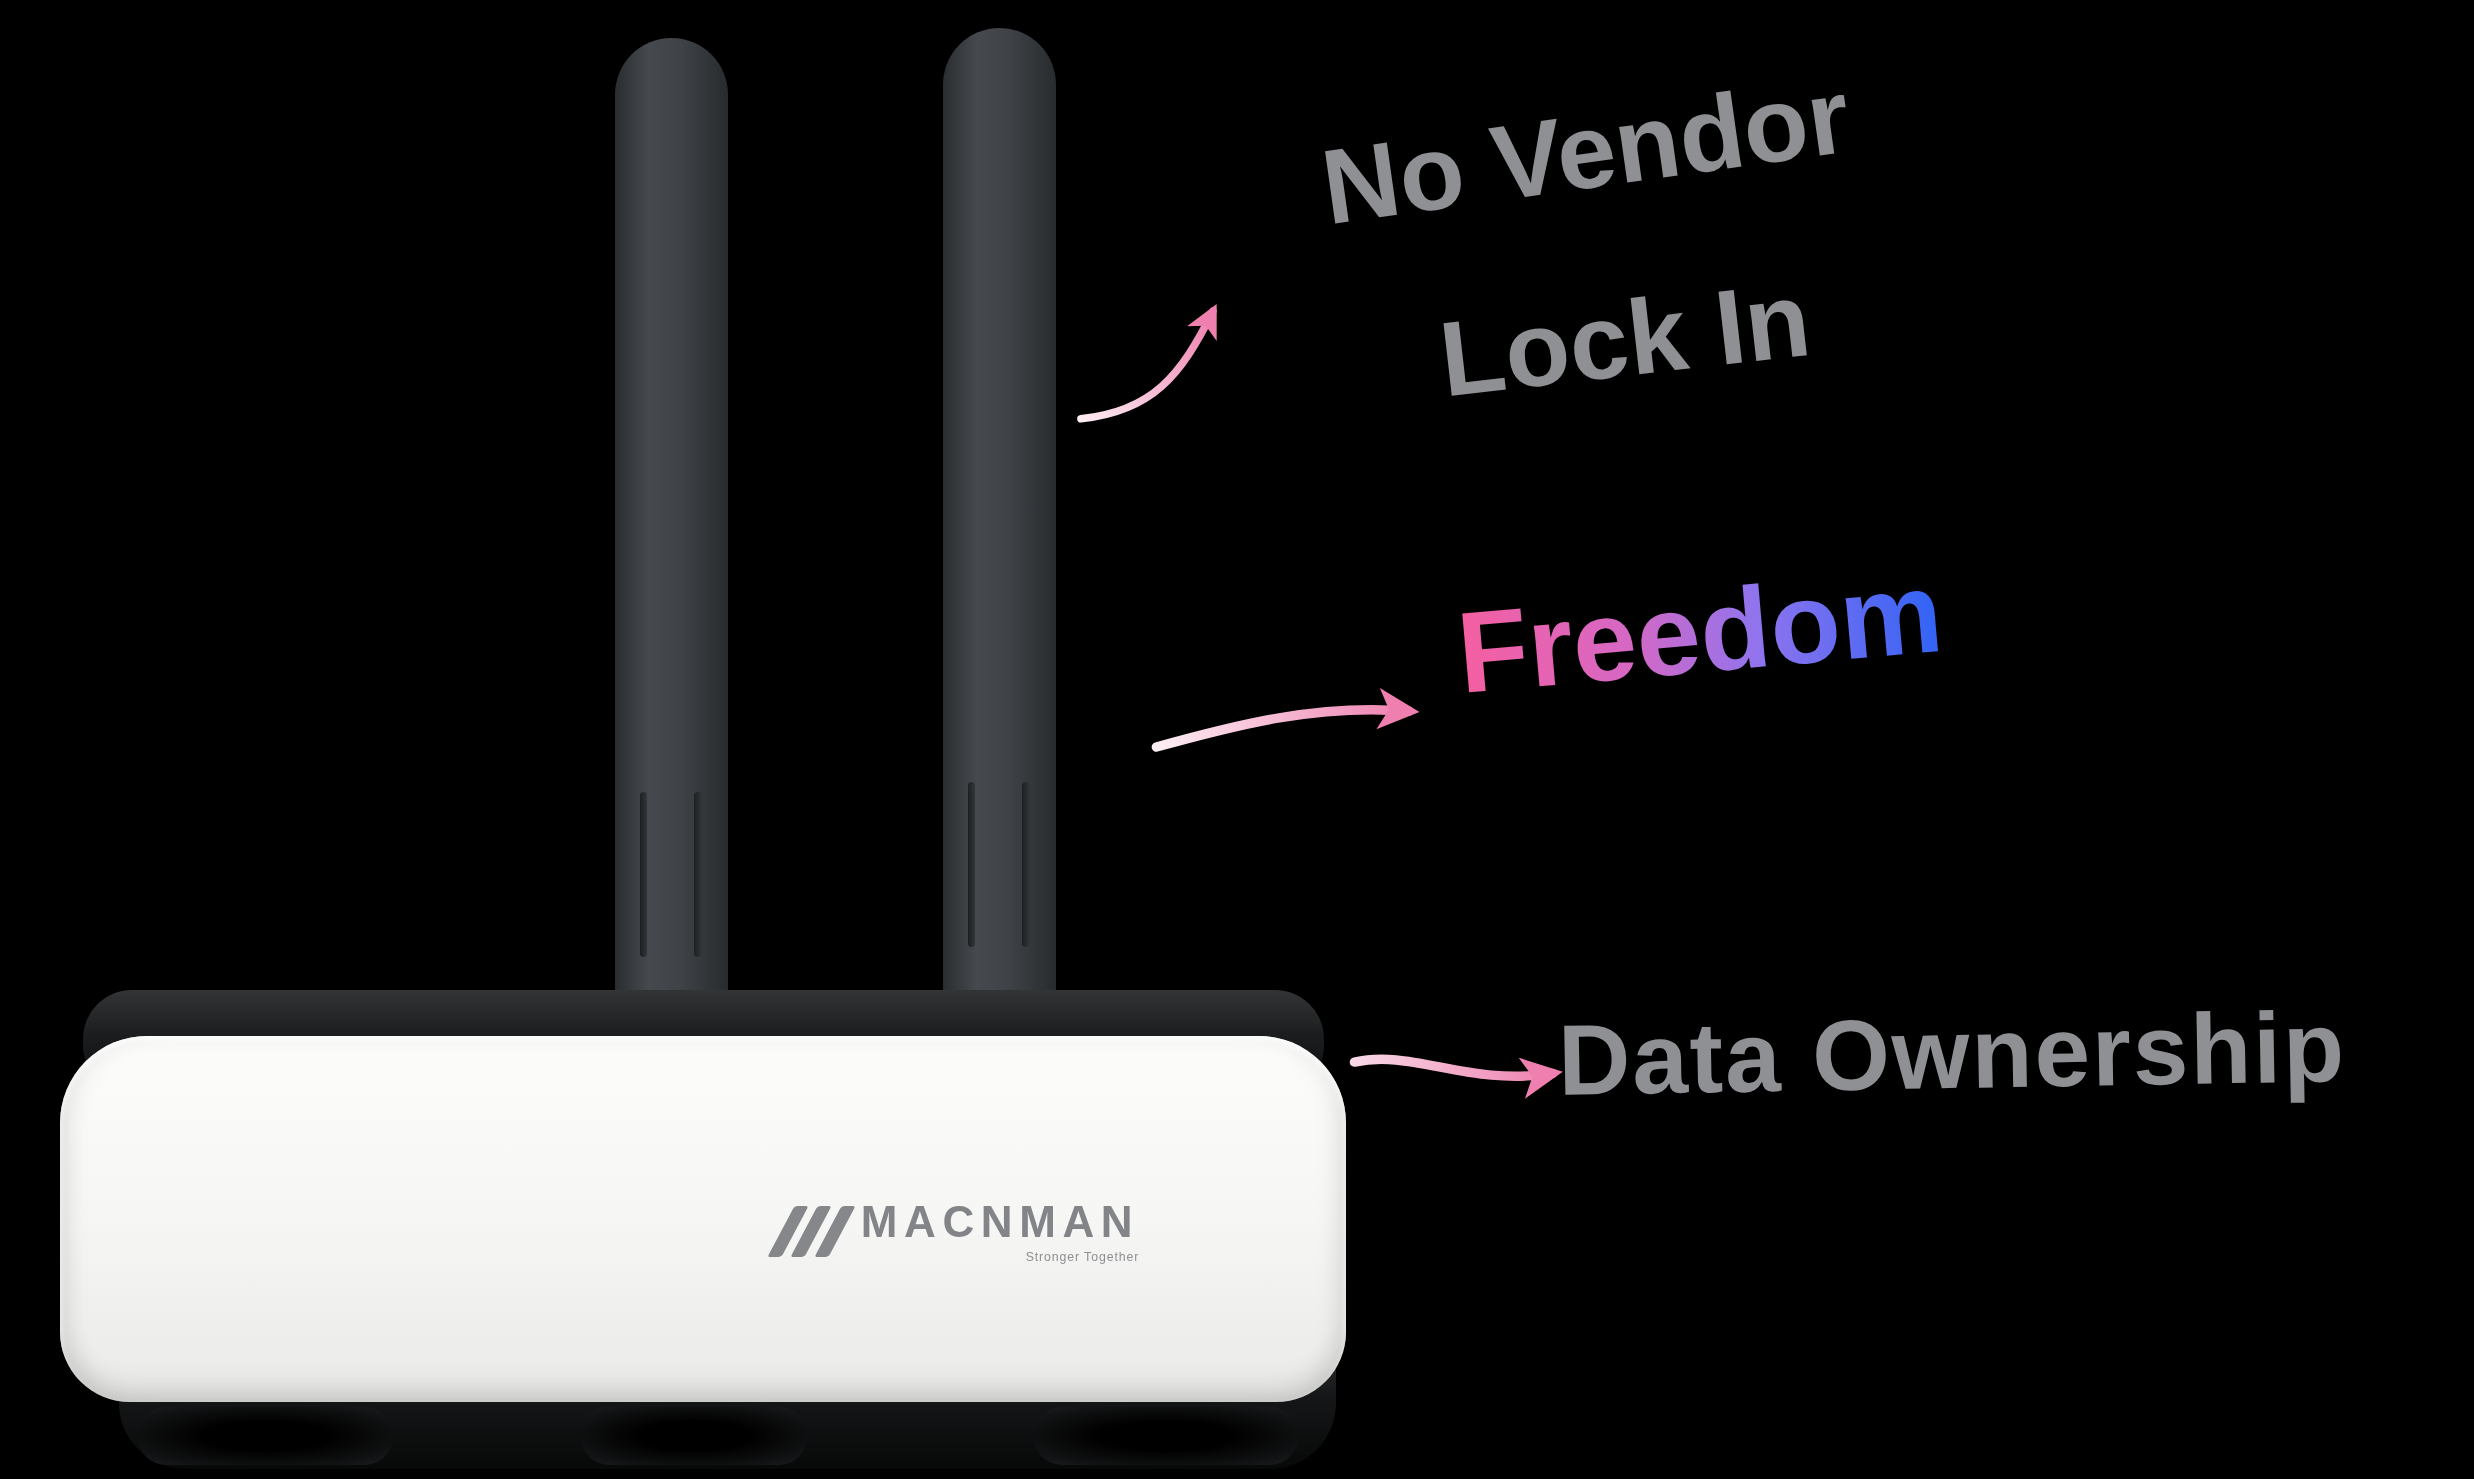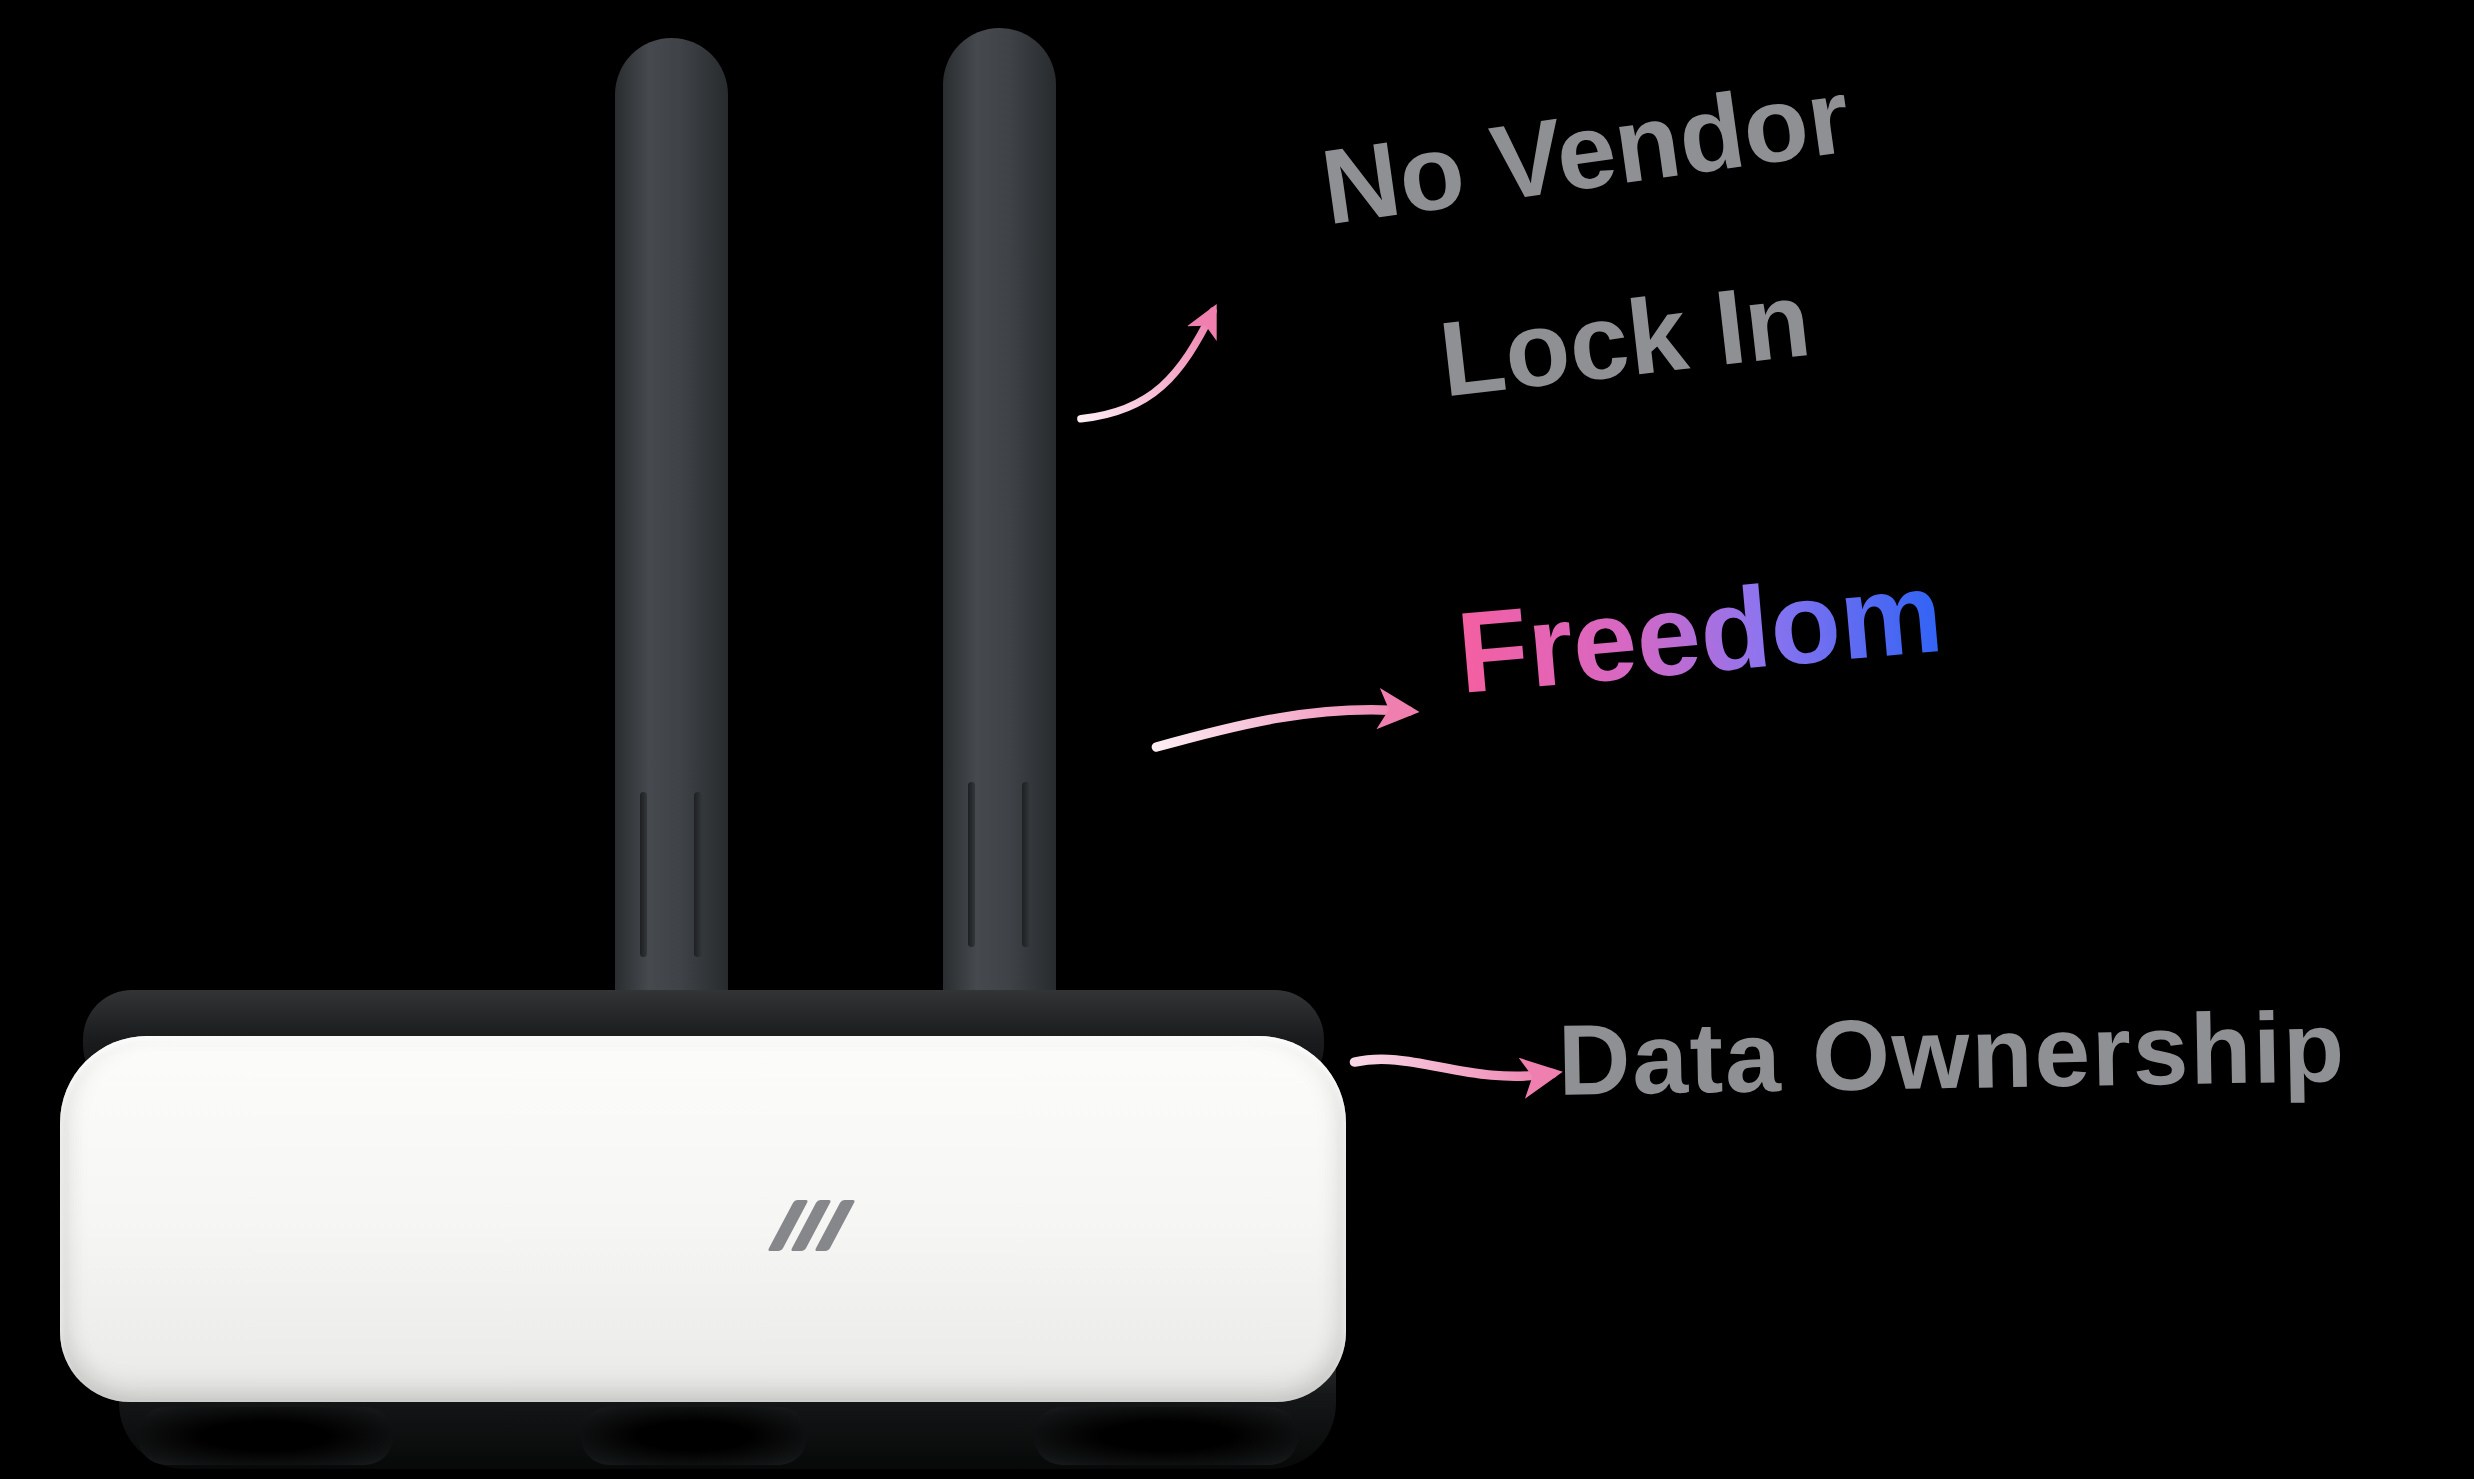--- a/index.html
+++ b/index.html
@@ -185,20 +185,24 @@
     <div class="device-foot foot-2"></div>
     <div class="device-foot foot-3"></div>
   </div>
   <div class="device-body"></div>
 
   <div class="brand-logo">
     <div class="logo-slashes">
       <div class="logo-slash"></div>
       <div class="logo-slash"></div>
       <div class="logo-slash"></div>
+    </div>
+    <div class="brand-col">
+      <div class="brand-name">MACNMAN</div>
+      <div class="brand-tagline">Stronger Together</div>
     </div>
   </div>
 
   <div class="annotation ann-vendor">
     <span class="line1">No Vendor</span><br>
     <span class="line2">Lock In</span>
   </div>
 
   <div class="annotation ann-freedom">Freedom</div>
 

